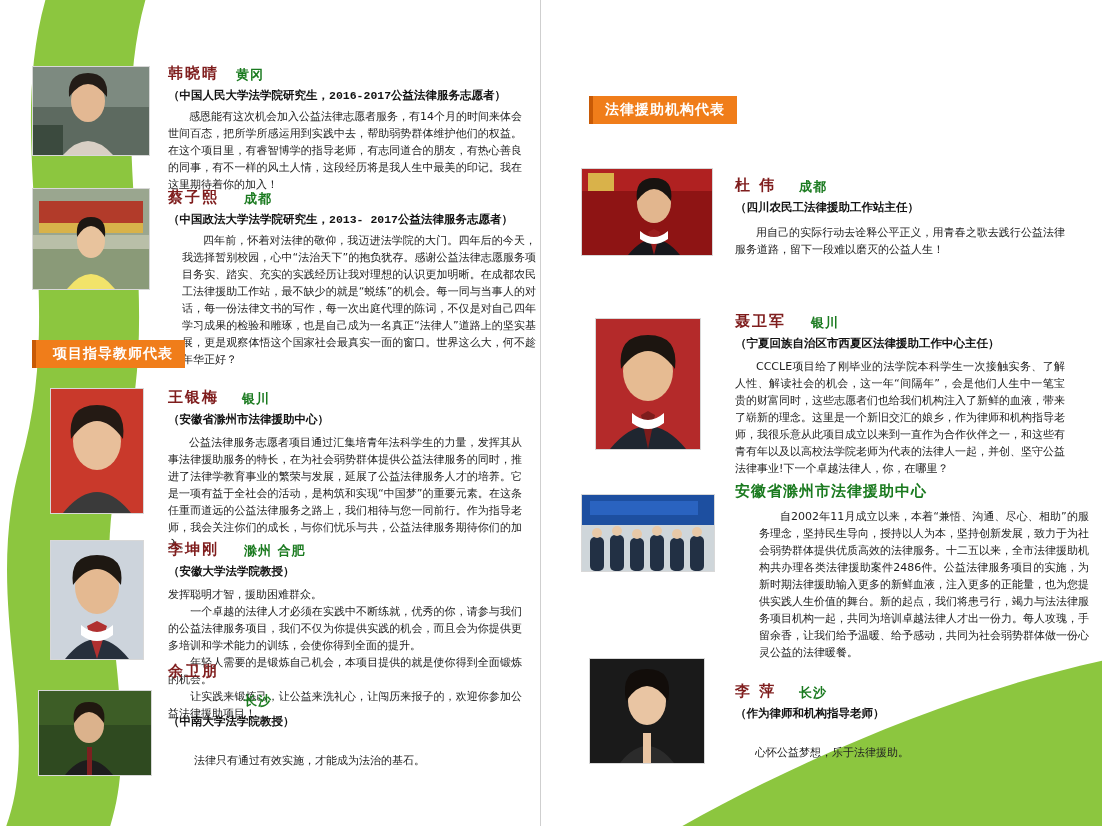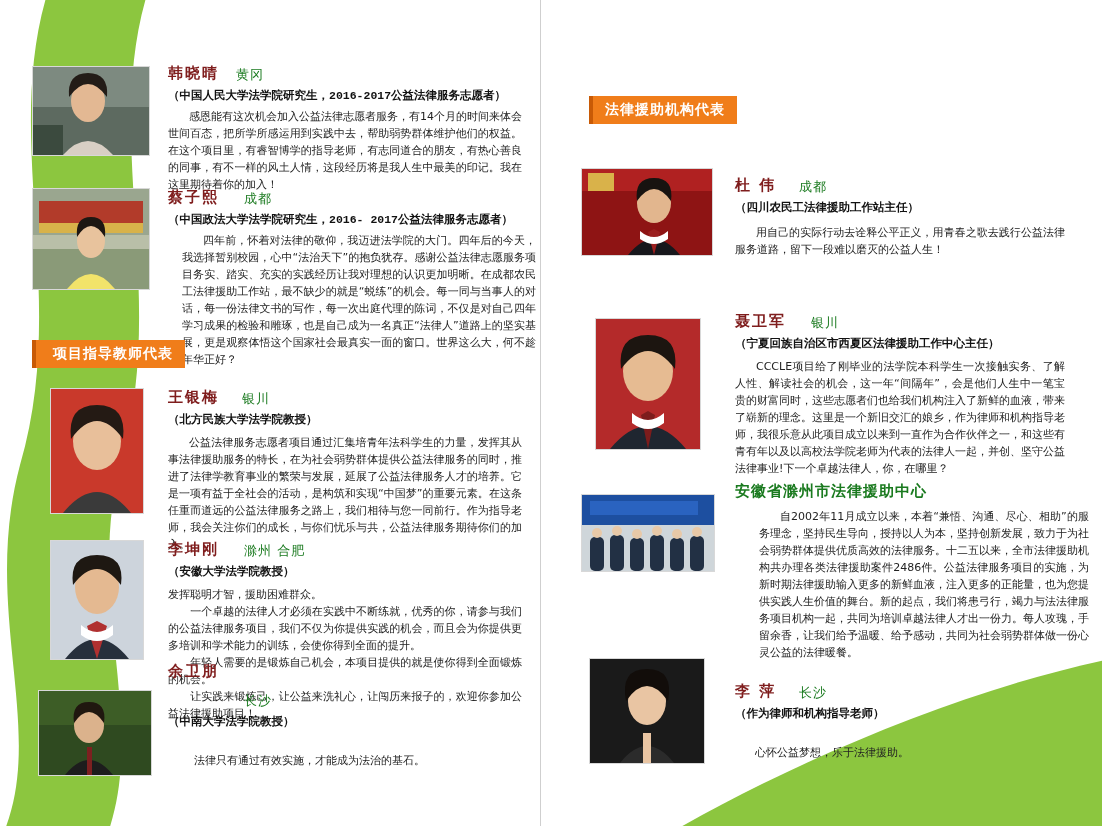--- a/index.html
+++ b/index.html
@@ -51,21 +51,21 @@
     color:#7f1d1d;
     font-size:15px;
     font-weight:bold;
     letter-spacing:2px;
     white-space:nowrap;
   }
   .pcity{
     position:absolute;
     color:#1a7a1f;
     font-size:13px;
-    font-weight:normal;
+    font-weight:bold;
     letter-spacing:1px;
     white-space:nowrap;
   }
   .ptitle{
     position:absolute;
     color:#111111;
     font-size:11.5px;
     font-weight:bold;
     white-space:nowrap;
     font-family:Liberation Mono, monospace;
@@ -132,38 +132,38 @@
           <rect x="6" y="12" width="104" height="22" fill="#b23b2a"></rect>
           <rect x="6" y="34" width="104" height="10" fill="#d8b24a"></rect>
           <rect x="0" y="60" width="116" height="40" fill="#8a9a78"></rect>
           <ellipse cx="58" cy="52" rx="14" ry="17" fill="#e8c39d"></ellipse>
           <path d="M44,48 q14,-22 28,0 q2,-20 -14,-20 q-16,0 -14,20 Z" fill="#1d1712"></path>
           <path d="M34,100 q24,-30 48,0 Z" fill="#f2e36a"></path>
         </svg>
       </div>
       <div class="pname" style="left:168px;top:188px;">蔡子熙</div>
       <div class="pcity" style="left:244px;top:190px;">成都</div>
-      <div class="ptitle" style="left:168px;top:212px;">（中国政法大学法学院研究生，2016- 2017公益法律服务志愿者）</div>
+      <div class="ptitle" style="left:168px;top:212px;">（中国政法大学法学院研究生，2013- 2017公益法律服务志愿者）</div>
       <div class="ptext" style="left:182px;top:232px;width:354px;">四年前，怀着对法律的敬仰，我迈进法学院的大门。四年后的今天，我选择暂别校园，心中“法治天下”的抱负犹存。感谢公益法律志愿服务项目务实、踏实、充实的实践经历让我对理想的认识更加明晰。在成都农民工法律援助工作站，最不缺少的就是“蜕练”的机会。每一同与当事人的对话，每一份法律文书的写作，每一次出庭代理的陈词，不仅是对自己四年学习成果的检验和雕琢，也是自己成为一名真正“法律人”道路上的坚实基展，更是观察体悟这个国家社会最真实一面的窗口。世界这么大，何不趁年华正好？</div>
     </div>
 
     <div class="section-head" style="left:32px;top:340px;padding-left:17px;">项目指导教师代表</div>
 
     <div class="entry">
       <div class="photo" style="left:50px;top:388px;width:92px;height:124px;">
         <svg class="ph-inner" viewBox="0 0 92 124" preserveAspectRatio="none">
           <rect width="92" height="124" fill="#c9392b"></rect>
           <ellipse cx="46" cy="52" rx="24" ry="29" fill="#e8bf9a"></ellipse>
           <path d="M20,50 q26,-36 52,0 q4,-34 -26,-34 q-30,0 -26,34 Z" fill="#241a14"></path>
           <path d="M12,124 q34,-42 68,0 Z" fill="#3a3a3a"></path>
         </svg>
       </div>
       <div class="pname" style="left:168px;top:388px;">王银梅</div>
       <div class="pcity" style="left:242px;top:390px;">银川</div>
-      <div class="ptitle" style="left:168px;top:412px;">（北方民族大学法学院教授）</div>
+      <div class="ptitle" style="left:168px;top:412px;">（安徽省滁州市法律援助中心）</div>
       <div class="ptext" style="left:168px;top:434px;width:354px;">公益法律服务志愿者项目通过汇集培青年法科学生的力量，发挥其从事法律援助服务的特长，在为社会弱势群体提供公益法律服务的同时，推进了法律学教育事业的繁荣与发展，延展了公益法律服务人才的培养。它是一项有益于全社会的活动，是构筑和实现“中国梦”的重要元素。在这条任重而道远的公益法律服务之路上，我们相待与您一同前行。作为指导老师，我会关注你们的成长，与你们忧乐与共，公益法律服务期待你们的加入。</div>
     </div>
 
     <div class="entry">
       <div class="photo" style="left:50px;top:540px;width:92px;height:118px;">
         <svg class="ph-inner" viewBox="0 0 92 118" preserveAspectRatio="none">
           <rect width="92" height="118" fill="#cdd4dc"></rect>
           <ellipse cx="46" cy="46" rx="22" ry="27" fill="#e4b991"></ellipse>
           <path d="M22,44 q24,-32 48,0 q4,-30 -24,-30 q-28,0 -24,30 Z" fill="#1e1812"></path>
           <path d="M14,118 q32,-40 64,0 Z" fill="#27303c"></path>

